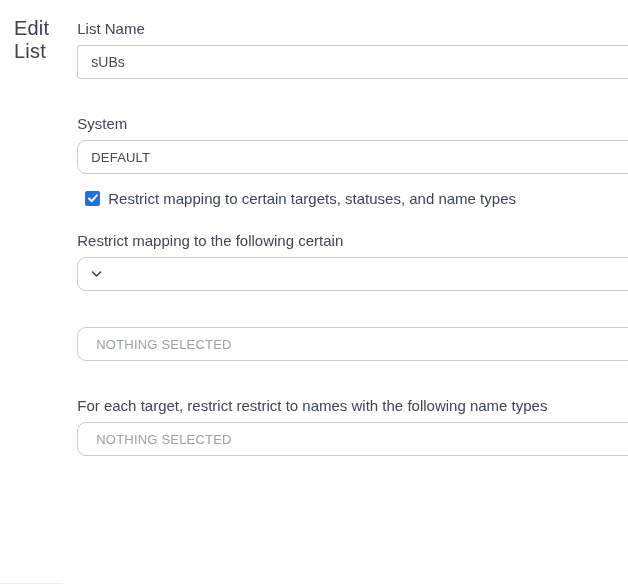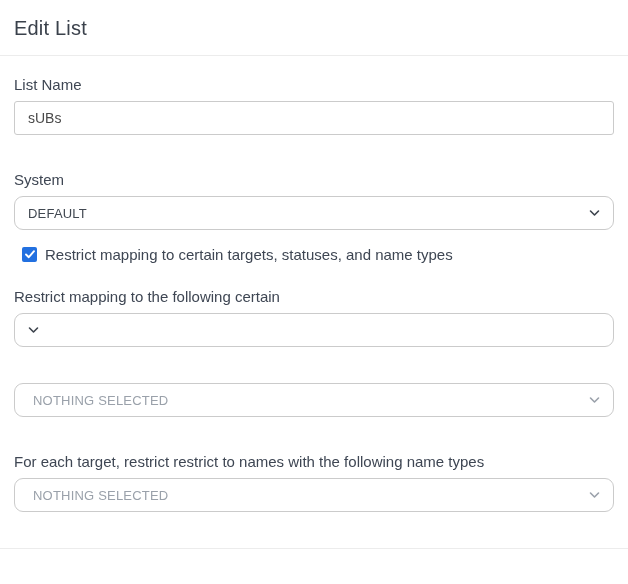--- a/index.html
+++ b/index.html
@@ -3,21 +3,21 @@
 <meta charset="utf-8">
 <style>
   * { margin: 0; padding: 0; box-sizing: border-box; }
   html, body { background: #ffffff; }
   body {
     width: 628px; height: 584px;
     font-family: "Liberation Sans", "DejaVu Sans", sans-serif;
     color: #3e4653;
     overflow: hidden;
   }
-  .modal { width: 628px; height: 584px; background: #fff; display: flex; flex-direction: column; }
+  .modal { width: 628px; height: 584px; background: #fff; display: flex; }
 
   .modal-header { padding: 17px 14px 15px 14px; border-bottom: 1px solid #ececec; }
   .modal-title { font-size: 20px; font-weight: 400; color: #3a414b; letter-spacing: 0.2px; }
 
   .modal-body { padding: 20px 14px 0 14px; flex: 1 1 auto; }
 
   .form-label {
     display: block;
     font-size: 15px;
     color: #3e4653;

